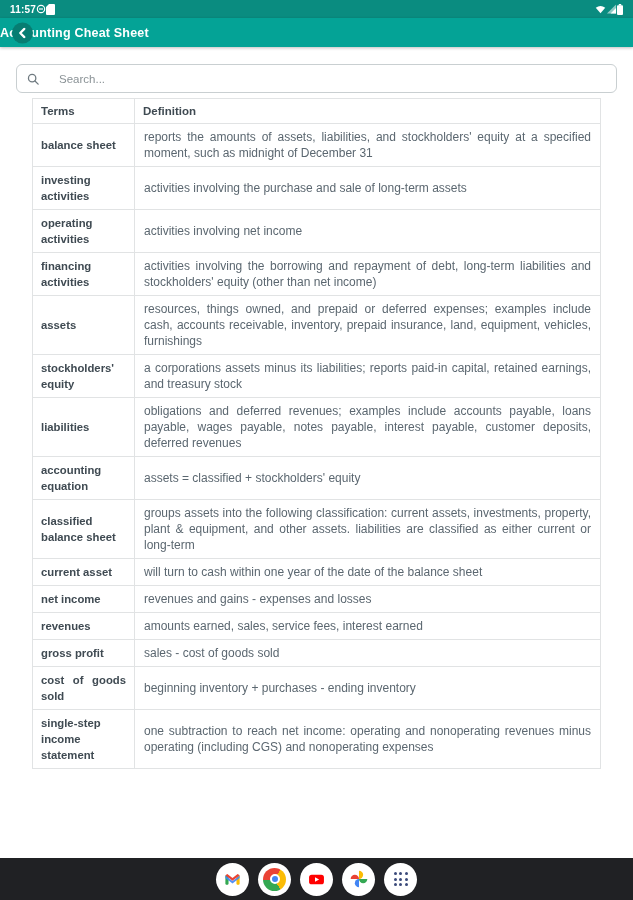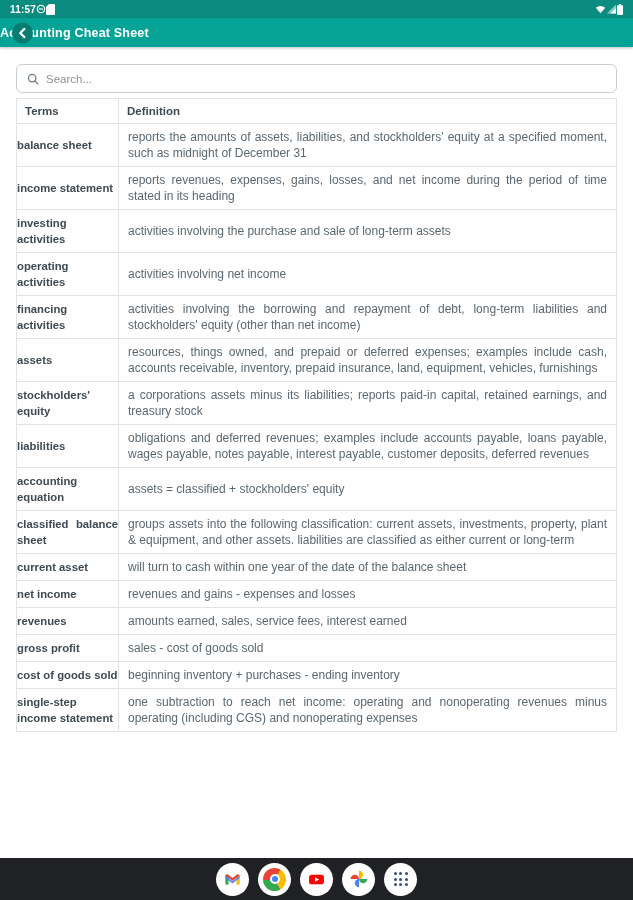--- a/index.html
+++ b/index.html
@@ -14,30 +14,30 @@
   .sb-glyph { display:inline-flex; align-items:center; }
 
   
   .app-bar { height:29px; background:#04a396; display:flex; align-items:center; position:relative; flex:none; box-shadow:0 1px 3px rgba(0,0,0,.25); z-index:2; }
   .back-btn { position:absolute; left:12px; top:50%; transform:translateY(-50%); width:21px; height:21px; border-radius:50%; background:#077d72; border:none; display:flex; align-items:center; justify-content:center; cursor:pointer; padding:0; }
   .app-title { width:100%; color:#ffffff; font-size:12.5px; font-weight:700; letter-spacing:.2px; }
 
   
   .content { flex:1; overflow:hidden; background:#ffffff; }
   .search-wrap { padding:17px 16px 5px 16px; }
-  .search-box { display:flex; align-items:center; gap:7px; height:29px; border:1px solid #c9cfd1; border-radius:6px; background:#ffffff; padding:0 10px; }
+  .search-box { display:flex; align-items:center; gap:20px; height:29px; border:1px solid #c9cfd1; border-radius:6px; background:#ffffff; padding:0 10px; }
   .search-box input { border:none; outline:none; flex:1; font-size:11.5px; color:#3f4a52; font-family:"Liberation Sans", sans-serif; background:transparent; }
   .search-box input::placeholder { color:#8a9296; }
 
-  .table-wrap { margin:0 16px; height:762px; overflow:hidden; }
+  .table-wrap { margin:0 32px; height:762px; overflow:hidden; }
   table { width:100%; border-collapse:collapse; table-layout:fixed; }
   th, td { border:1px solid #e1e3e4; vertical-align:middle; }
   th { text-align:left; font-size:11.5px; font-weight:700; color:#3f4a52; padding:6px 8px; }
   col.c-term { width:102px; }
-  td.term { font-size:11.3px; font-weight:700; color:#3f4a52; padding:5px 0; text-align:justify; line-height:16px; }
+  td.term { font-size:11.3px; font-weight:700; color:#3f4a52; padding:5px 8px; text-align:justify; line-height:16px; }
   td.def  { font-size:12px; color:#5b6770; padding:5px 9px; text-align:justify; line-height:16px; }
 
   
   .dock { height:42px; background:#202124; display:flex; align-items:center; justify-content:center; gap:9px; flex:none; }
   .dock-app { width:33px; height:33px; border-radius:50%; background:#ffffff; border:none; display:flex; align-items:center; justify-content:center; cursor:pointer; padding:0; position:relative; }
   .chrome-ball { width:23px; height:23px; border-radius:50%; background:conic-gradient(from 30deg, #fbbc05 0 120deg, #34a853 120deg 240deg, #ea4335 240deg 360deg); display:flex; align-items:center; justify-content:center; }
   .chrome-center { width:10px; height:10px; border-radius:50%; background:#4285f4; border:2px solid #ffffff; }
   .dots-grid { display:grid; grid-template-columns:repeat(3, 4px); grid-template-rows:repeat(3, 4px); gap:1.5px; }
   .dots-grid i { width:3px; height:3px; border-radius:50%; background:#3b4a7a; justify-self:center; align-self:center; }
 </style>
@@ -113,24 +113,20 @@
             <th>Terms</th>
             <th>Definition</th>
           </tr>
         </thead>
         <tbody>
             <tr>
               <td class="term">balance sheet</td>
               <td class="def">reports the amounts of assets, liabilities, and stockholders' equity at a specified moment, such as midnight of December 31</td>
             </tr>
             <tr>
-              <td class="term">income statement</td>
-              <td class="def">reports revenues, expenses, gains, losses, and net income during the period of time stated in its heading</td>
-            </tr>
-            <tr>
               <td class="term">investing activities</td>
               <td class="def">activities involving the purchase and sale of long-term assets</td>
             </tr>
             <tr>
               <td class="term">operating activities</td>
               <td class="def">activities involving net income</td>
             </tr>
             <tr>
               <td class="term">financing activities</td>
               <td class="def">activities involving the borrowing and repayment of debt, long-term liabilities and stockholders' equity (other than net income)</td>

